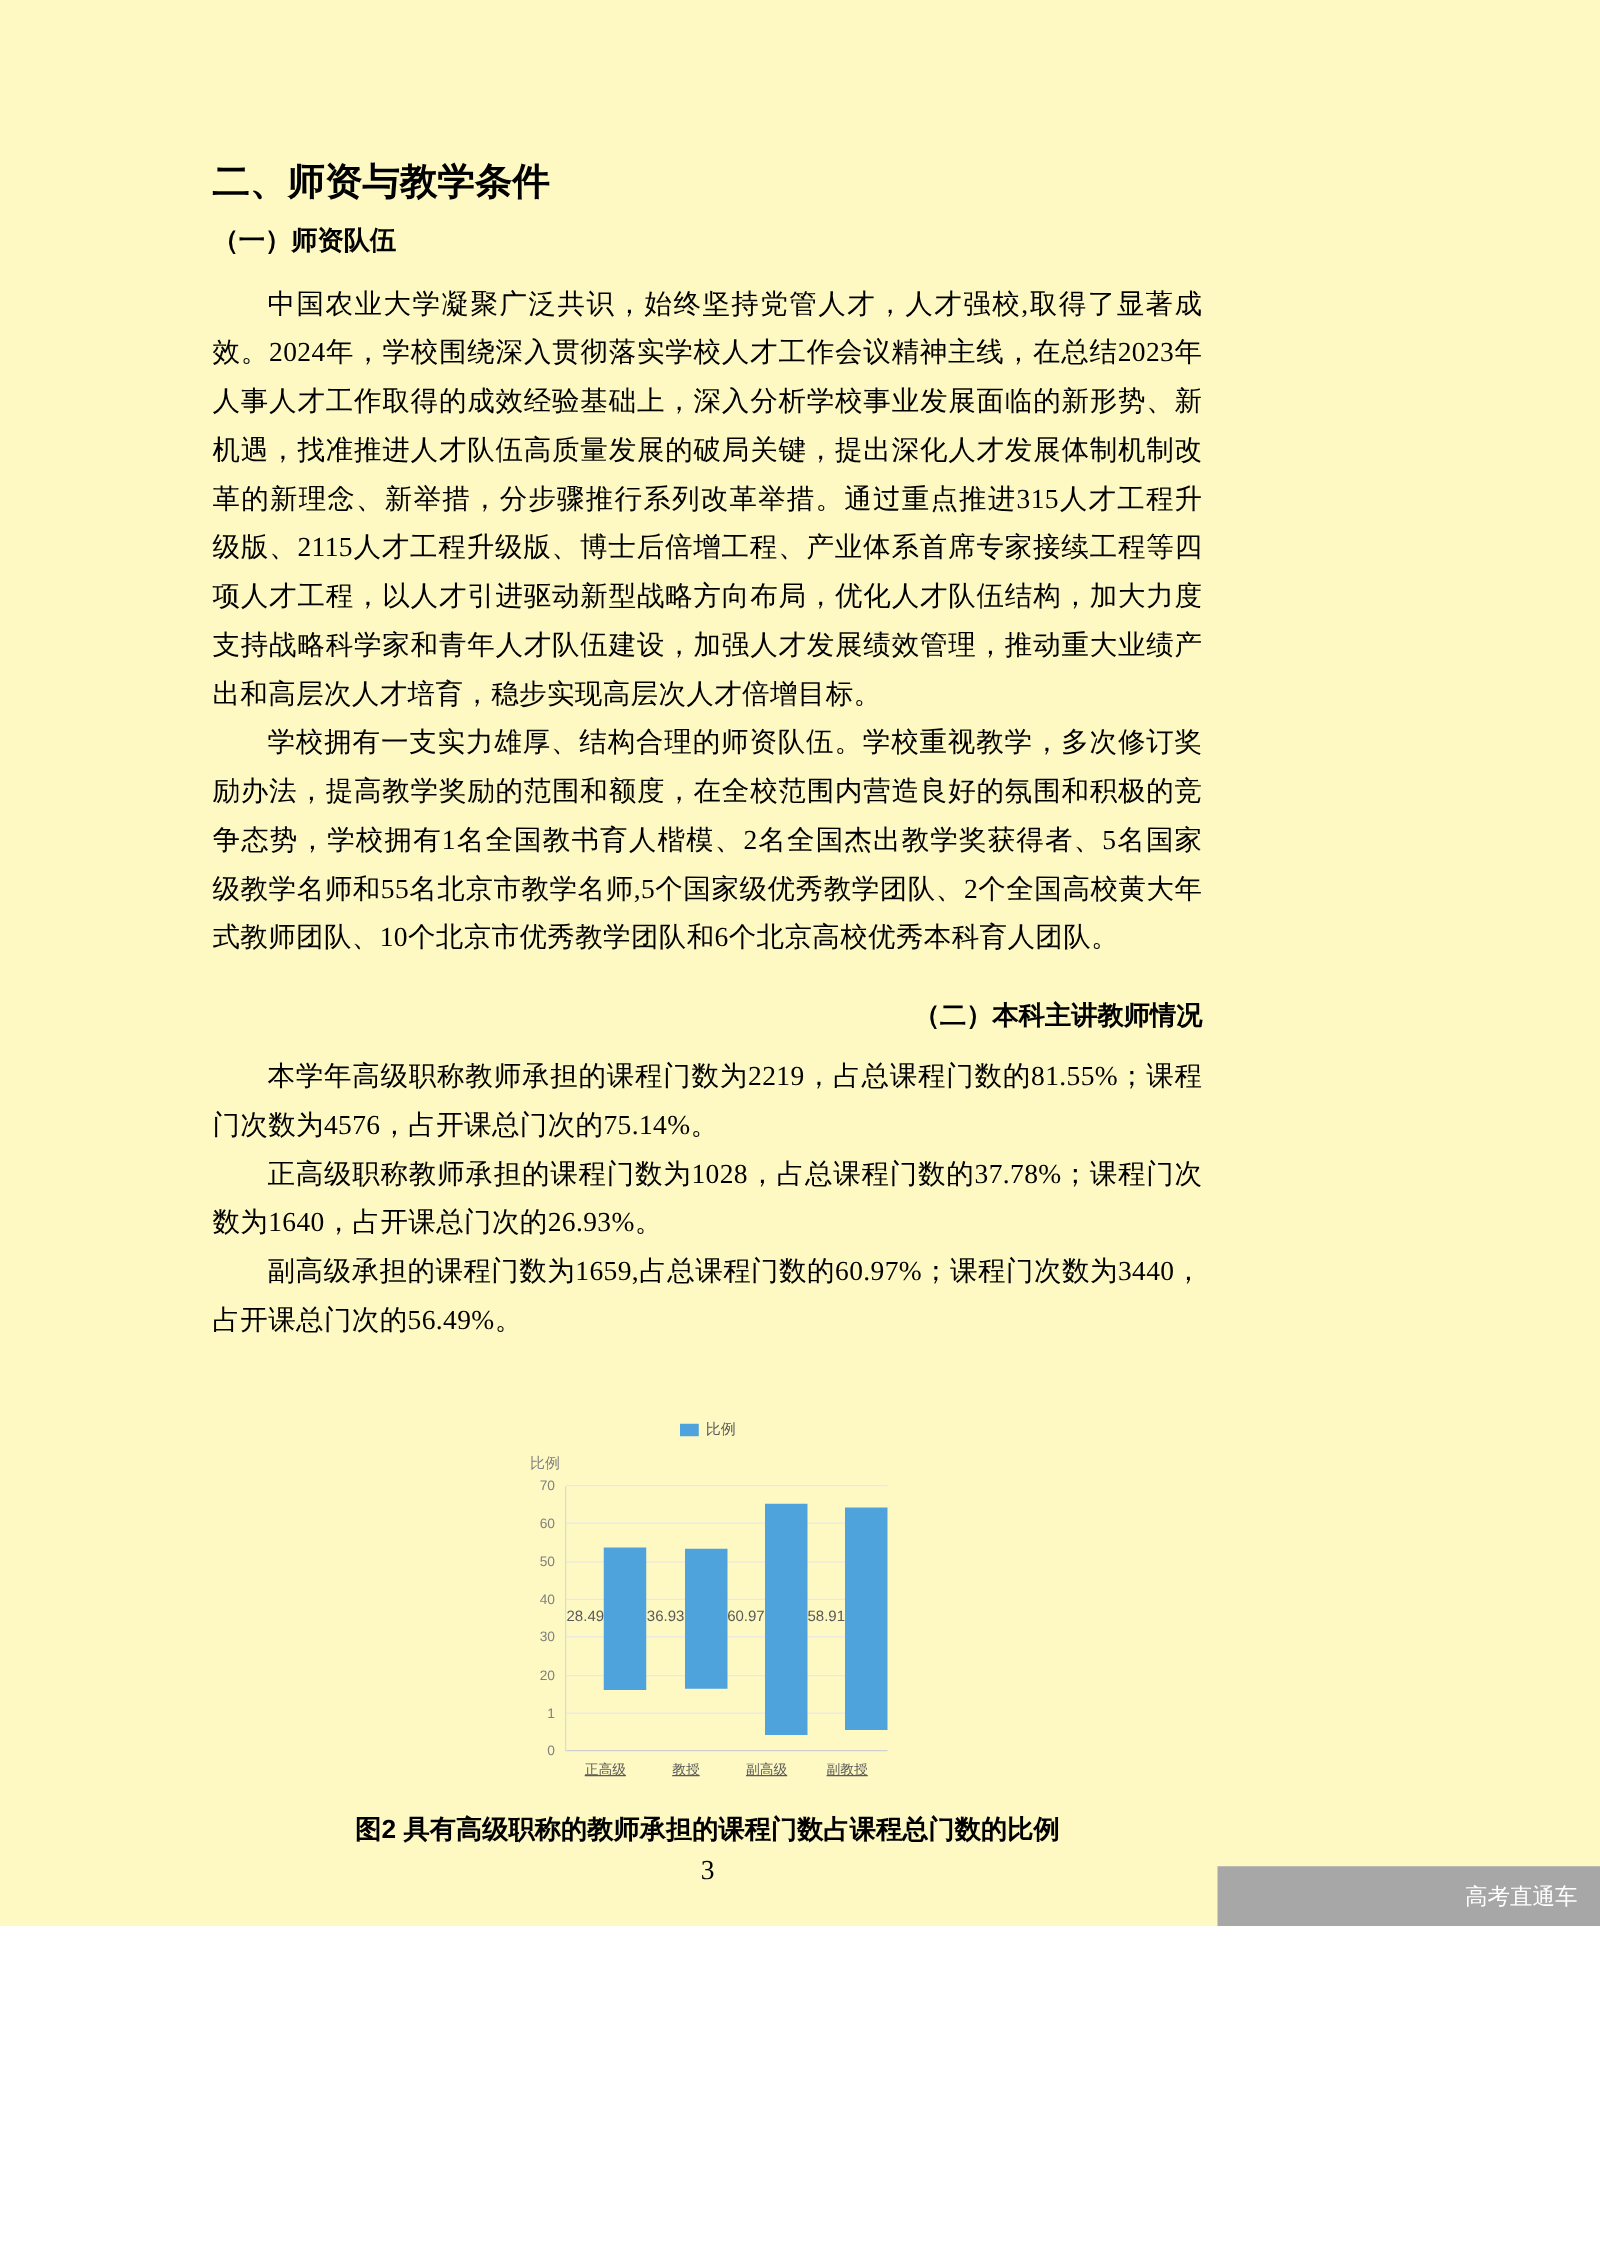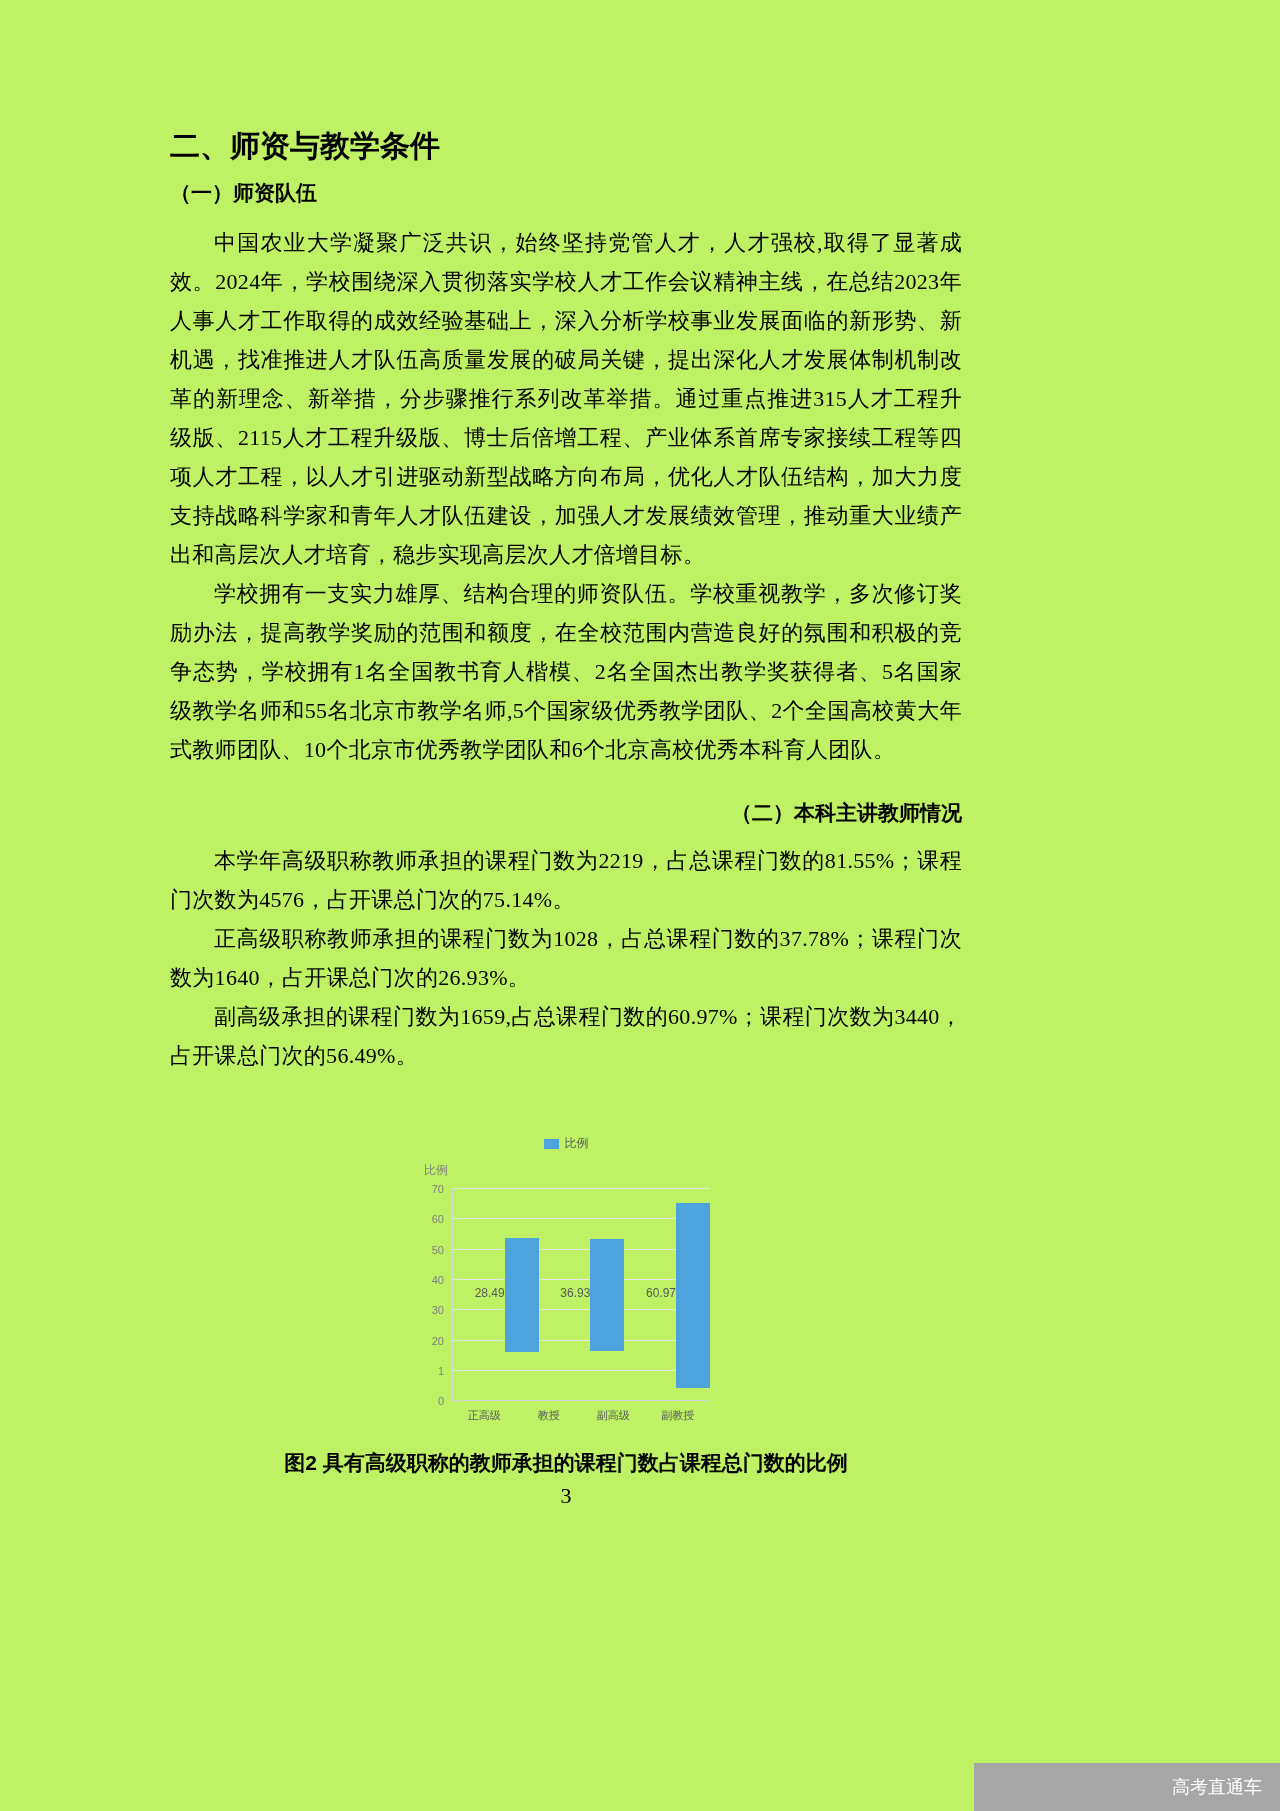--- a/index.html
+++ b/index.html
@@ -1,20 +1,20 @@
 <!DOCTYPE html>
 <html><head>
 <meta charset="utf-8">
 <style>
   html,body{margin:0;padding:0;background:#ffffff;}
   .page{
     position:relative;
     width:1280px;
-    height:1811px;
-    background:#bef264;
+    height:1541px;
+    background:#fef9c3;
     font-family:"Liberation Serif","DejaVu Serif",serif;
     color:#000;
     overflow:hidden;
   }
   .content{
     position:absolute;
     left:170px;
     top:126px;
     width:792px;
   }
@@ -125,20 +125,21 @@
   .xrow{
     margin-left:30px;
     display:flex;
     margin-top:7px;
   }
   .xtick{
     flex:1;
     text-align:center;
     font-size:11px;
     color:#595959;
+    text-decoration:underline;
   }
 
   .fig-caption{
     font-family:"Liberation Sans","DejaVu Sans",sans-serif;
     font-weight:700;
     font-size:21px;
     text-align:center;
     margin-top:26px;
   }
   .page-number{
@@ -223,20 +224,24 @@
                 <div class="bar" style="height: 53.9714%; background: rgb(78, 163, 220);"></div>
               </div>
               <div class="bar-slot">
                 <div class="bar-value">36.93</div>
                 <div class="bar" style="height: 52.7571%; background: rgb(78, 163, 220);"></div>
               </div>
               <div class="bar-slot">
                 <div class="bar-value">60.97</div>
                 <div class="bar" style="height: 87.1%; background: rgb(78, 163, 220);"></div>
               </div>
+              <div class="bar-slot">
+                <div class="bar-value">58.91</div>
+                <div class="bar" style="height: 84.1571%; background: rgb(78, 163, 220);"></div>
+              </div>
             </div>
           </div>
         </div>
 
         <div class="xrow">
           <div class="xtick">正高级</div>
           <div class="xtick">教授</div>
           <div class="xtick">副高级</div>
           <div class="xtick">副教授</div>
         </div>

